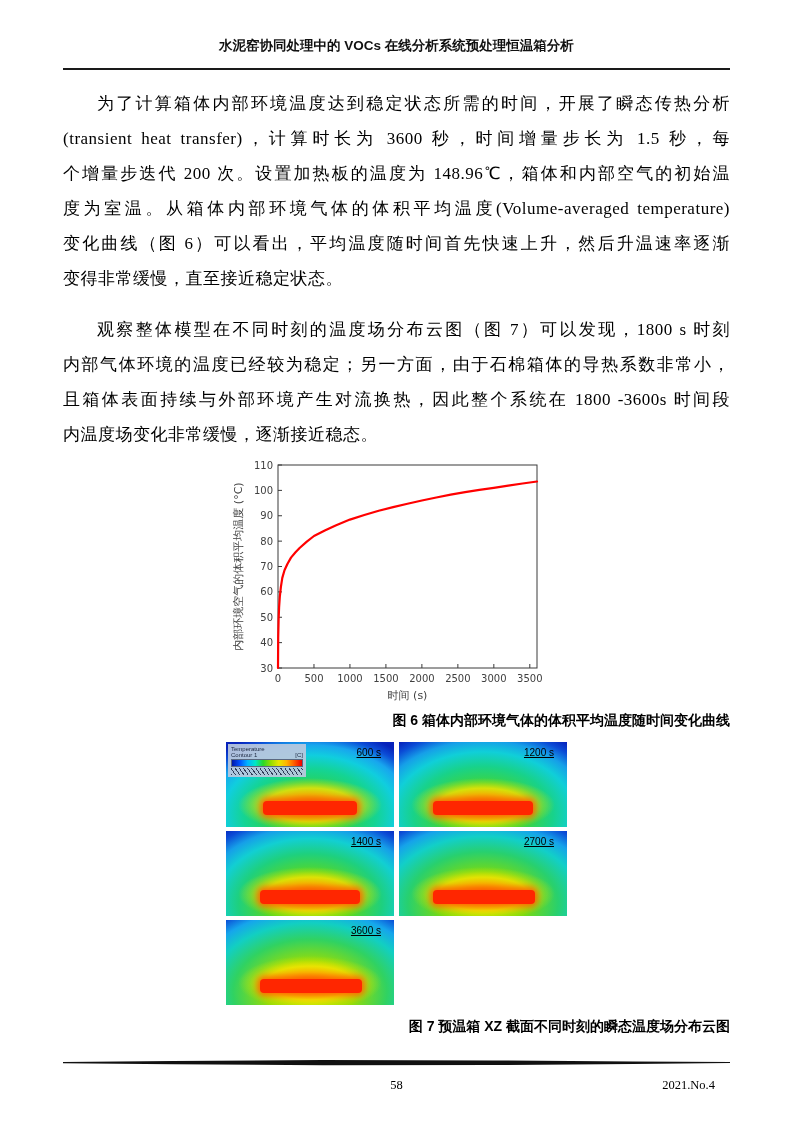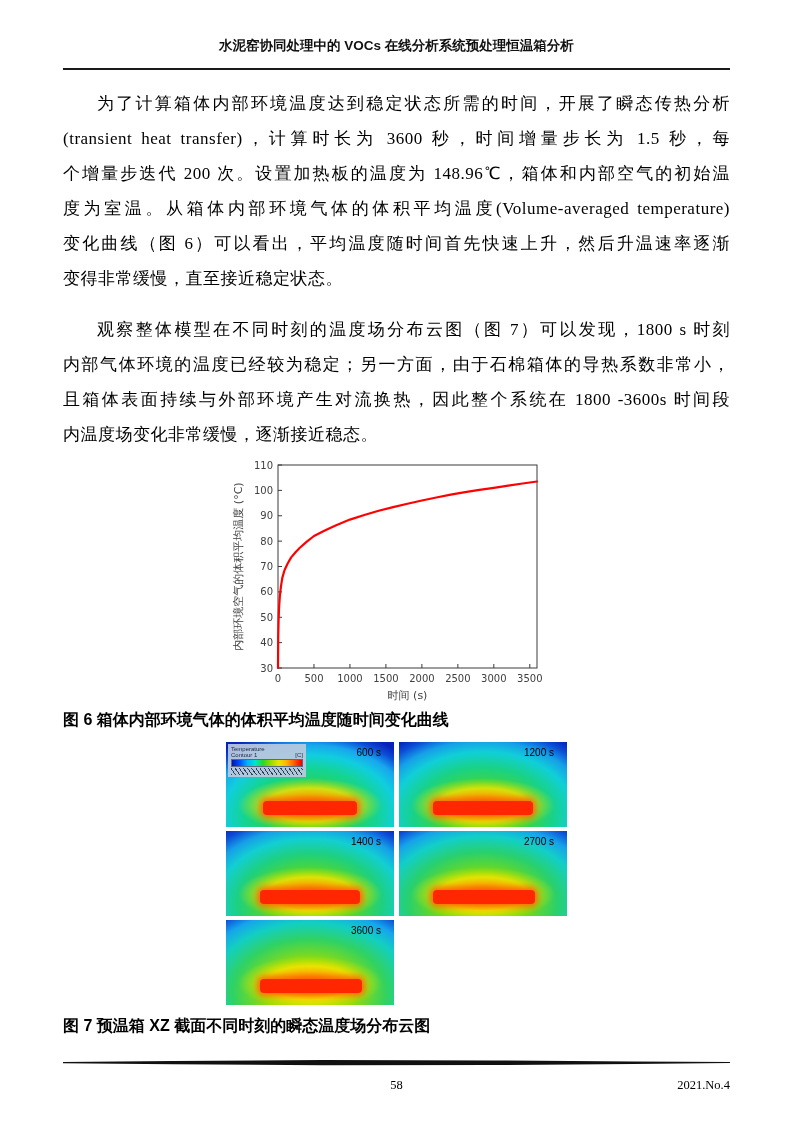--- a/index.html
+++ b/index.html
@@ -24,23 +24,23 @@
   .para .line.first { text-indent:2em; }
   .para .line.last { text-align-last:left; }
 
   
   .fig6 { margin-top:6px; text-align:center; }
   .fig6 svg { display:block; margin:0 auto; background:#fff; }
   .tick   { font-family:"DejaVu Sans", sans-serif; font-size:10px; fill:#404040; }
   .axlabel{ font-family:"DejaVu Sans", sans-serif; font-size:11px; fill:#404040; }
 
   .caption {
-    margin-top:5px; text-align:left;
+    margin-top:5px; text-align:right;
     font-family:"Liberation Sans", sans-serif; font-weight:bold;
-    font-size:16px; line-height:18px; color:#000;
+    font-size:14px; line-height:18px; color:#000;
   }
   .caption.c7 { margin-top:12px; }
 
   
   .grid {
     margin:13px auto 0 auto; width:341px;
     display:grid; grid-template-columns:repeat(2,168px); gap:4px 5px;
   }
   .panel { position:relative; width:168px; height:85px; overflow:hidden; background:#0622bb; }
   .p-inner { position:absolute; inset:0;
@@ -51,21 +51,21 @@
   .p-halo { position:absolute; inset:0;
     background:radial-gradient(ellipse 46% 34% at 50% 74%,
       rgba(255,110,0,.95) 0%, rgba(255,185,0,.9) 38%,
       rgba(250,228,0,.8) 58%, rgba(215,230,0,.35) 78%, rgba(0,0,0,0) 93%);
   }
   .p-bar { position:absolute; left:var(--bl); width:var(--bw); top:69%; height:17%;
     background:#ff2600; border-radius:4px;
     box-shadow:0 0 6px 3px rgba(255,85,0,.85);
   }
   .p-time { position:absolute; top:5px; right:13px;
-    font-family:"Liberation Sans", sans-serif; font-size:10px; color:#000; z-index:6;
+    font-family:"Liberation Sans", sans-serif; font-size:10px; color:#000; z-index:6;text-decoration:underline;
   }
   .t600   { --core:#57d600; --g1:#2dd24c; --g2:#14d494; --g3:#10cede; --cy:#18a6ee; --bl1:#0b4cd6; --bl2:#0622bb; --hw:76%; --hh:102%; --bl:22%; --bw:56%; }
   .t1200  { --core:#8fdc00; --g1:#43d532; --g2:#18d28a; --g3:#10cfd8; --cy:#169fe8; --bl1:#0b4cd6; --bl2:#0622bb; --hw:80%; --hh:108%; --bl:20%; --bw:60%; }
   .t1800  { --core:#a8e000; --g1:#5cd81e; --g2:#1ed07e; --g3:#12cfd2; --cy:#169fe8; --bl1:#0b4cd6; --bl2:#0622bb; --hw:82%; --hh:112%; --bl:20%; --bw:60%; }
   .t2700  { --core:#c4e400; --g1:#7ada10; --g2:#28d06e; --g3:#12cfc8; --cy:#16a2ea; --bl1:#0b4cd6; --bl2:#0622bb; --hw:86%; --hh:116%; --bl:20%; --bw:61%; }
   .t3600  { --core:#d6e800; --g1:#96dc08; --g2:#30d262; --g3:#12cfc2; --cy:#16a5ec; --bl1:#0b4cd6; --bl2:#0622bb; --hw:88%; --hh:120%; --bl:20%; --bw:61%; }
   .steady { --core:#e2e600; --g1:#aade04; --g2:#3cd455; --g3:#14cfba; --cy:#18aaee; --bl1:#0b4cd6; --bl2:#0622bb; --hw:92%; --hh:126%; --bl:19%; --bw:63%; }
   .steady .p-halo {
     background:radial-gradient(ellipse 58% 52% at 50% 70%,
       rgba(255,95,0,.97) 0%, rgba(255,140,0,.92) 34%, rgba(255,190,0,.88) 55%,
@@ -85,21 +85,21 @@
   .legend .ticks { height:7px; margin-top:1px;
     background:repeating-linear-gradient(55deg, rgba(25,35,65,.85) 0 0.9px, rgba(0,0,0,0) 0.9px 3.4px);
   }
 
   
   .footer { margin-top:24px; }
   .foot-rule { display:block; width:667px; height:8px; }
   .foot-row { position:relative; text-align:center; margin-top:11px;
     font-family:"Liberation Serif", serif; font-size:12.5px; color:#000;
   }
-  .foot-row .issue { position:absolute; right:0; top:0; }
+  .foot-row .issue { position:absolute; right:15px; top:0; }
 </style>
 </head>
 <body>
 
 <div class="page">
   <div class="content">
 
     <div class="running-head">水泥窑协同处理中的 VOCs 在线分析系统预处理恒温箱分析</div>
     <div class="head-rule"></div>
 

